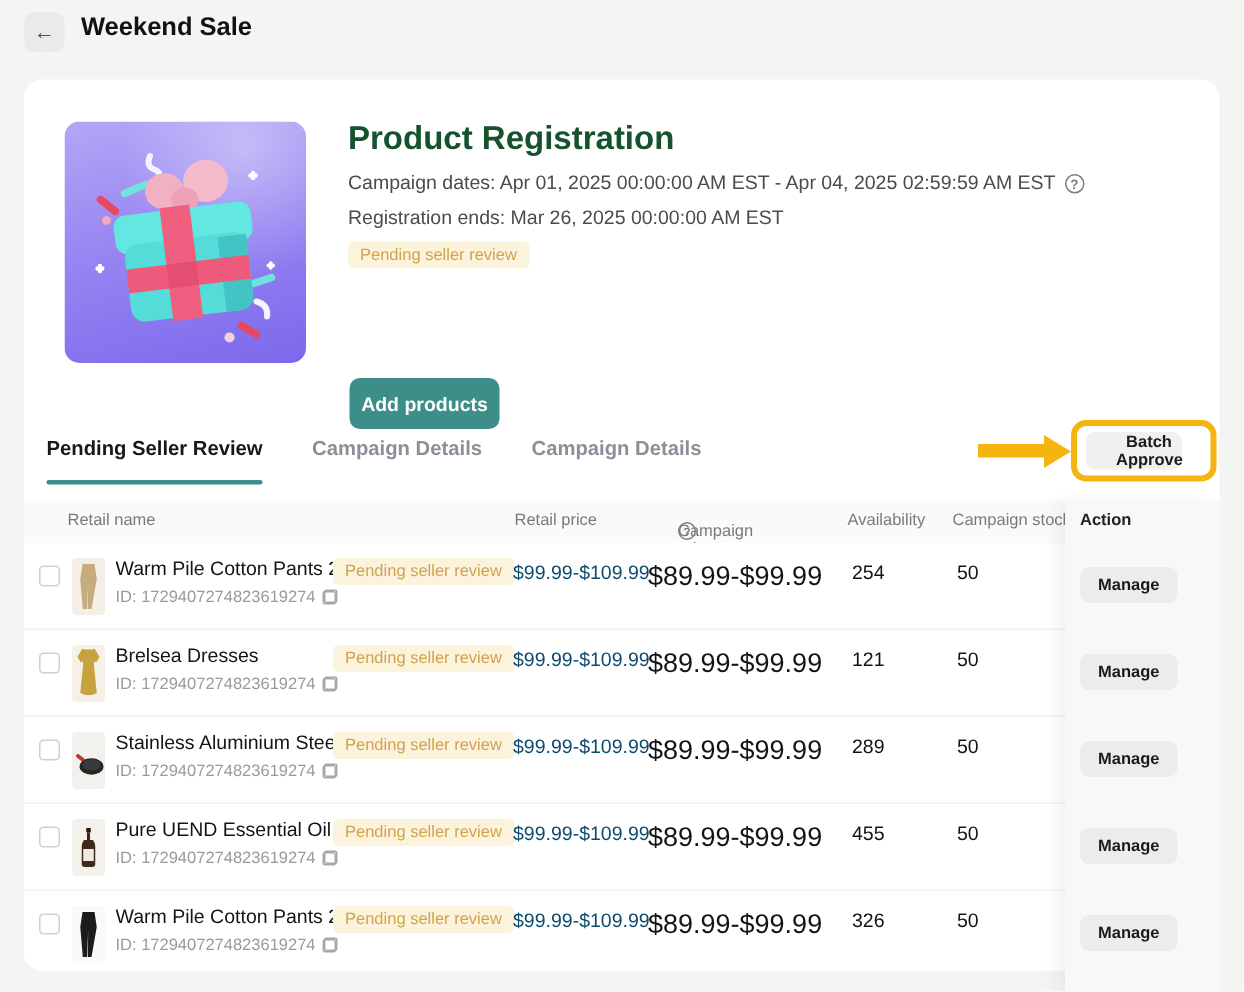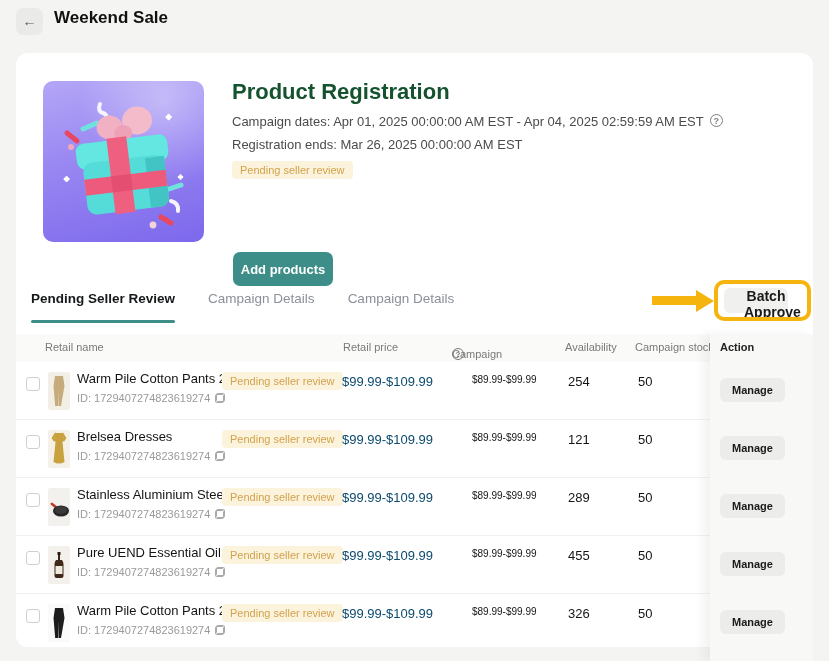--- a/index.html
+++ b/index.html
@@ -27,55 +27,55 @@
   
   .gift-img {
     position:absolute; left:27px; top:28px; width:161px; height:161px;
     border-radius:10px; overflow:hidden;
     background:
       radial-gradient(circle at 75% 12%, rgba(255,255,255,.35), rgba(255,255,255,0) 45%),
       linear-gradient(165deg,#b4a6f6 0%, #9886f2 45%, #7c68ec 100%);
   }
   .gift-img svg { position:absolute; left:0; top:0; }
   .hero-title { position:absolute; left:216px; top:26px; font-size:22px; font-weight:800; color:#14532d; }
-  .hero-line { position:absolute; left:216px; font-size:13px; color:#4b4b4b; display:flex; align-items:flex-start; gap:6px; }
+  .hero-line { position:absolute; left:216px; font-size:13px; color:#4b4b4b; display:flex; align-items:flex-end; gap:6px; }
   .hero-line.dates { top:61px; }
   .hero-line.reg   { top:84px; }
   .help-ic {
     display:inline-flex; width:13px; height:13px; border:1px solid #7d7d7d; border-radius:50%;
     font-size:9px; color:#7d7d7d; align-items:center; justify-content:center; font-weight:700;
   }
   .badge {
     display:inline-block; background:#fcf3dd; color:#d2a24c; font-size:11px;
     padding:3px 8px; border-radius:4px; white-space:nowrap;
   }
   .hero-badge { position:absolute; left:216px; top:108px; }
   .add-products-btn {
     position:absolute; left:217px; top:155px; width:100px; height:34px;
     background:#3d8e88; color:#fff; border:none; border-radius:7px;
     font-size:13px; font-weight:600; cursor:pointer; font-family:inherit;margin-top:44px;
   }
 
   
   .tabs { position:absolute; left:15px; top:238px; height:30px; display:flex; gap:33px; }
-  .tab { font-size:13.5px; color:#8a8f98; cursor:pointer; padding-bottom:10px; position:relative; font-weight:400; }
+  .tab { font-size:13.5px; color:#8a8f98; cursor:pointer; padding-bottom:10px; position:relative; font-weight:700; }
   .tab.active { color:#16181a; font-weight:700; }
   .tab.active::after {
     content:''; position:absolute; left:0; right:0; bottom:-2px; height:3px;
     background:#3d8e88; border-radius:2px;
   }
 
   
   .hl-box {
     position:absolute; left:698px; top:227px; width:97px; height:41px;
     border:4px solid #f6b40e; border-radius:10px; pointer-events:none;
   }
   .batch-btn {
     position:absolute; left:708px; top:235px; width:64px; height:25px;
-    background:#f0f0ee; border:none; border-radius:6px; font-size:14px; font-weight:700;
+    background:#f0f0ee; border:none; border-radius:6px; font-size:11px; font-weight:700;
     color:#1a1a1a; cursor:pointer; font-family:inherit;padding-left:20px;
   }
   .arrow-shaft { position:absolute; left:636px; top:243px; width:48px; height:9px; background:#f6b40e; }
   .arrow-head {
     position:absolute; left:680px; top:236.5px; width:0; height:0;
     border-top:11px solid transparent; border-bottom:11px solid transparent;
     border-left:18px solid #f6b40e;
   }
 
   
@@ -114,21 +114,21 @@
   .copy-ic::before {
     content:''; position:absolute; left:0; bottom:0; width:7px; height:7px;
     border:1px solid #a8a8a8; border-radius:1.5px; background:#fff;
   }
   .copy-ic::after {
     content:''; position:absolute; right:0; top:0; width:7px; height:7px;
     border:1px solid #a8a8a8; border-radius:1.5px;
   }
   .c-status { position:absolute; left:206px; top:10px; }
   .c-retail   { position:absolute; left:326px; top:12px; font-size:13px; color:#0c4a6e; }
-  .c-campaign { position:absolute; left:456px; top:12px; font-size:10px; color:#141414; }
+  .c-campaign { position:absolute; left:416px; top:12px; font-size:18px; color:#141414; }
   .c-avail    { position:absolute; left:552px; top:12px; font-size:13px; color:#141414; }
   .c-stock    { position:absolute; left:622px; top:12px; font-size:13px; color:#141414; }
 
   
   .action-panel {
     position:absolute; left:710px; top:334px; width:103px; height:327px;
     background:#f8f8f6; box-shadow:-7px 0 10px rgba(0,0,0,.05); z-index:5;
   }
   .action-head { position:absolute; left:10px; top:7px; font-size:11px; color:#222; font-weight:600; }
   .action-cell { position:absolute; left:0; width:103px; height:58px; }

